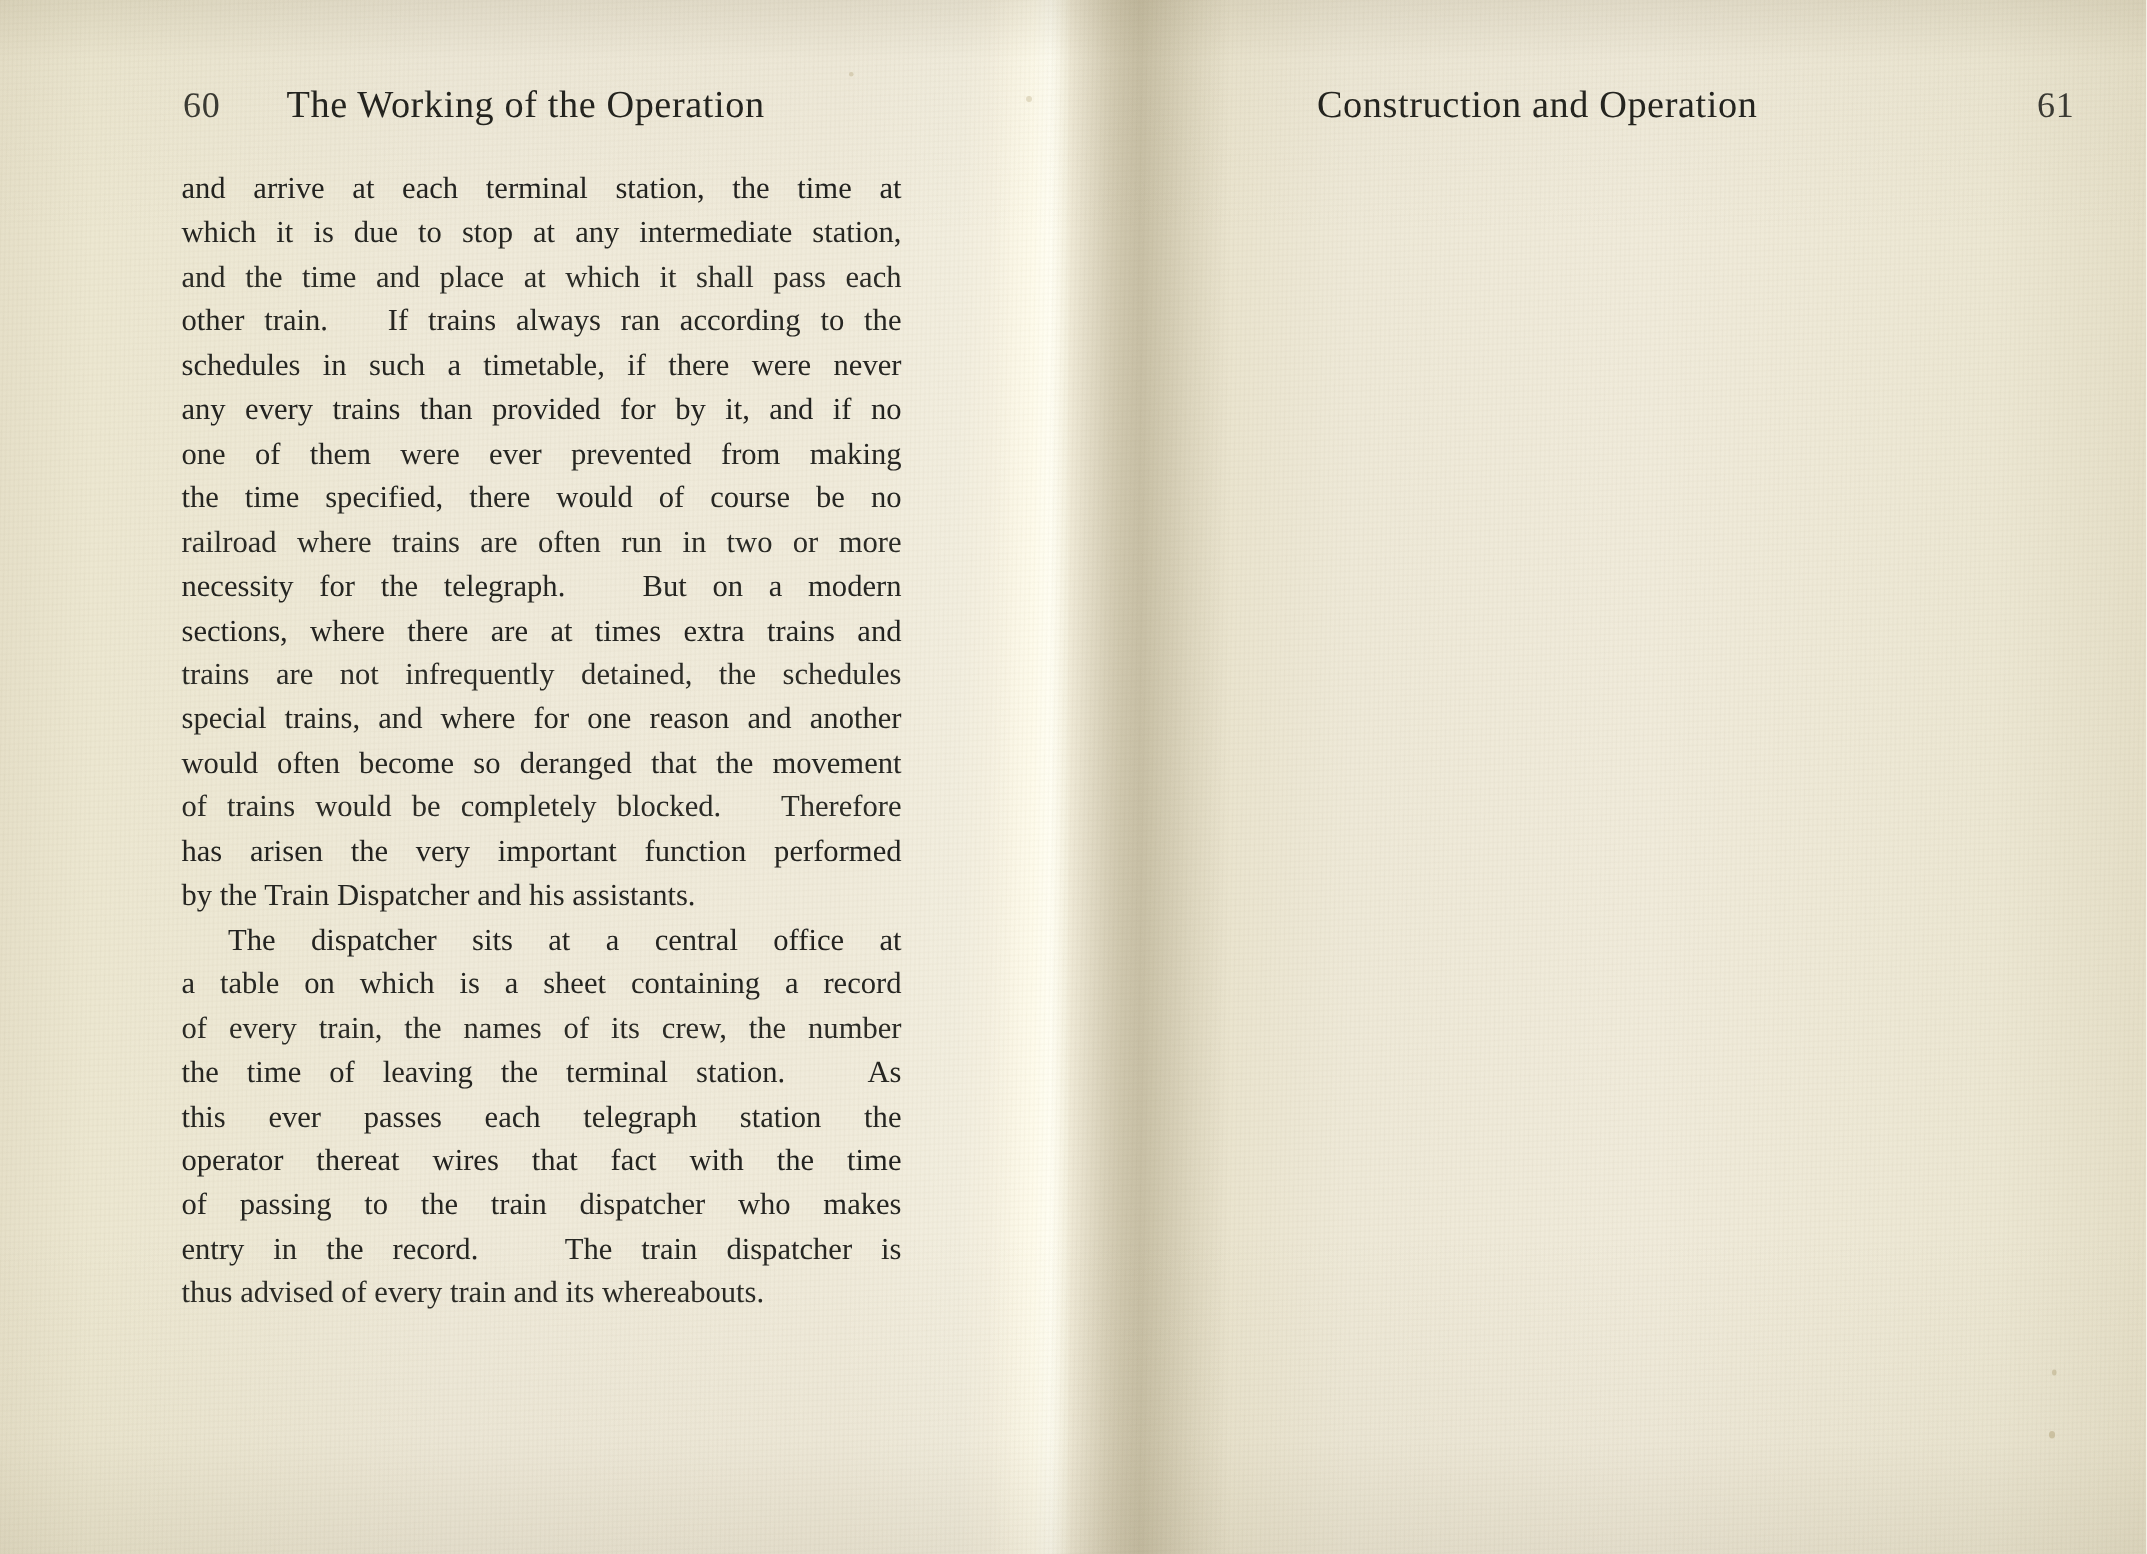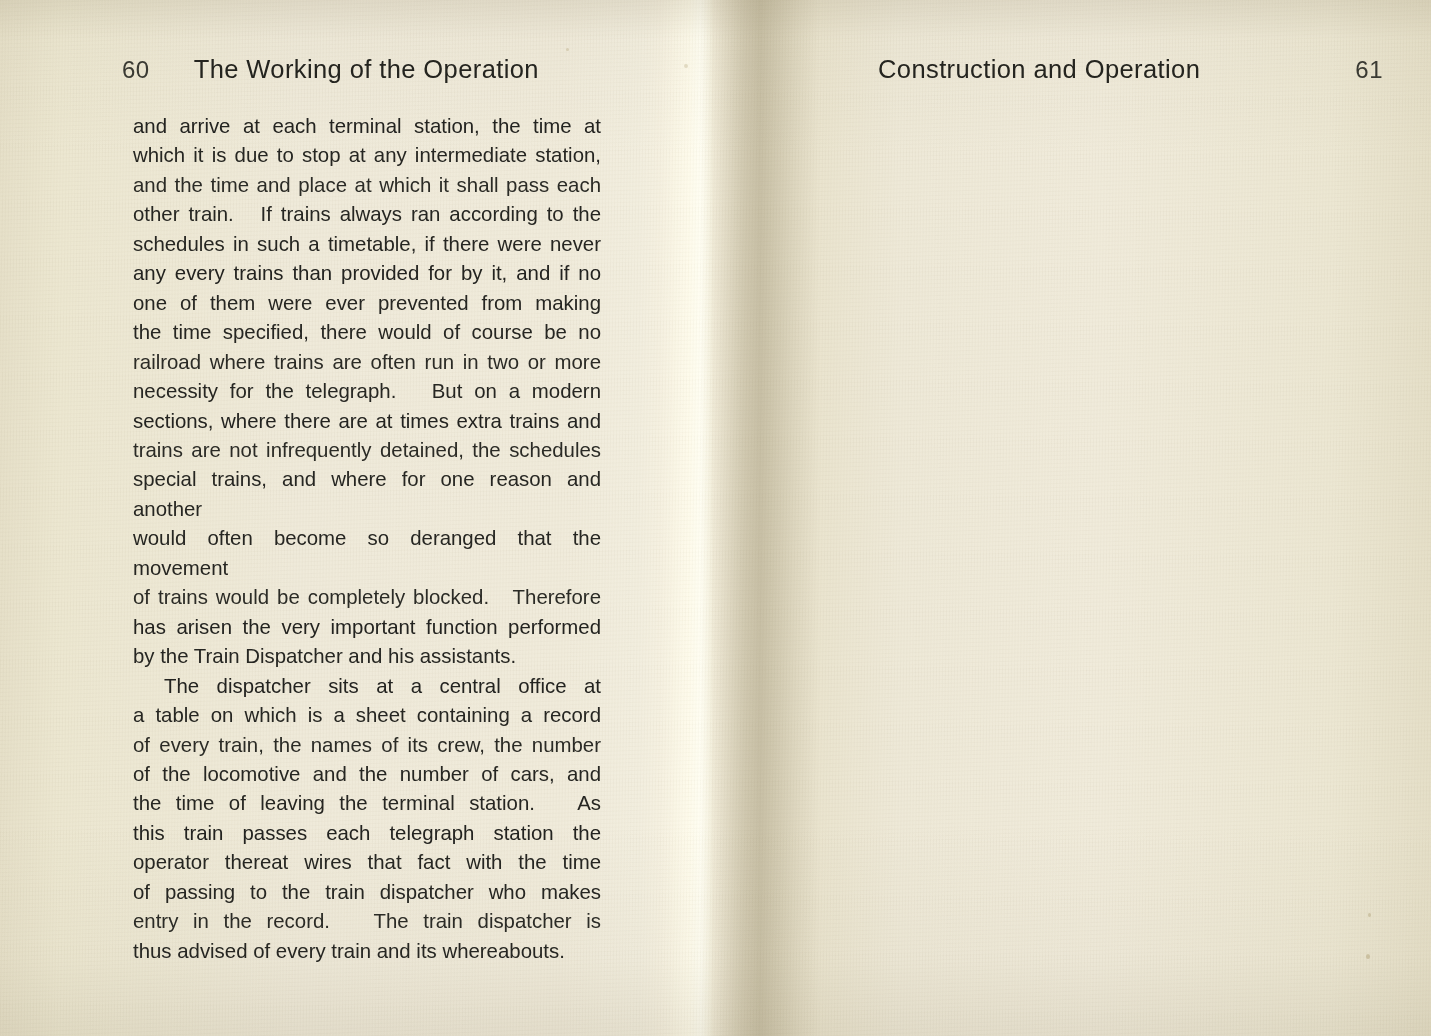--- a/index.html
+++ b/index.html
@@ -9,21 +9,21 @@
     background: #ffffff;
   }
 
   #spread {
     position: relative;
     width: 1431px;
     height: 1036px;
     overflow: hidden;
     
     background: #ece6d0;
-    font-family: Liberation Sans, sans-serif;
+    font-family: Liberation Serif, serif;
     color: #2c2c28;
   }
 
   
   .paper-base {
     position: absolute;
     inset: 0;
     background:
       linear-gradient(90deg,
         #e6e0c9 0px,
@@ -148,21 +148,20 @@
   .col-left  { left: 121px; top: 112px; width: 480px; }
 
   .column p { margin: 0; }
 
   
   .ln {
     display: block;
     text-align: justify;
     text-align-last: justify;
     white-space: pre-wrap;
-    margin-left: 12px;
   }
   .ln.last {
     text-align-last: left;
   }
   .ln.indent {
     text-indent: 31px;
   }
 
   
   .col-left  .ln:nth-child(3n)   { color: #2b2b26; }
@@ -216,23 +215,22 @@
           <span class="ln">special trains, and where for one reason and another</span>
           <span class="ln">would often become so deranged that the movement</span>
           <span class="ln">of trains would be completely blocked.   Therefore</span>
           <span class="ln">has arisen the very important function performed</span>
           <span class="ln last">by the Train Dispatcher and his assistants.</span>
         </p>
         <p>
           <span class="ln indent">The dispatcher sits at a central office at</span>
           <span class="ln">a table on which is a sheet containing a record</span>
           <span class="ln">of every train, the names of its crew, the number</span>
-          <span class="ln">of the locomotive and the number of cars, and</span>
           <span class="ln">the time of leaving the terminal station.   As</span>
-          <span class="ln">this train passes each telegraph station the</span>
+          <span class="ln">this ever passes each telegraph station the</span>
           <span class="ln">operator thereat wires that fact with the time</span>
           <span class="ln">of passing to the train dispatcher who makes</span>
           <span class="ln">entry in the record.   The train dispatcher is</span>
           <span class="ln last">thus advised of every train and its whereabouts.</span>
         </p>
       </div>
   </div>
 
   <div class="page page-right">
 

